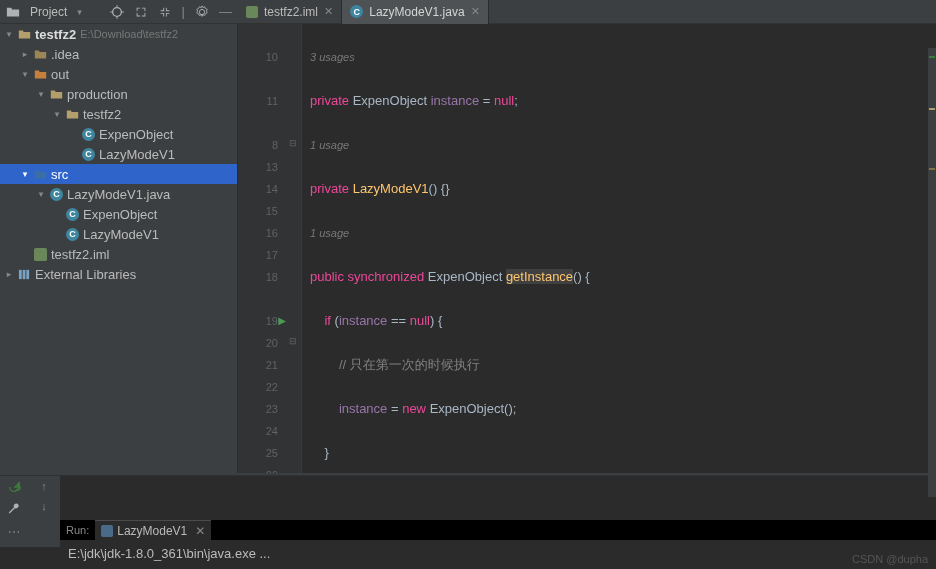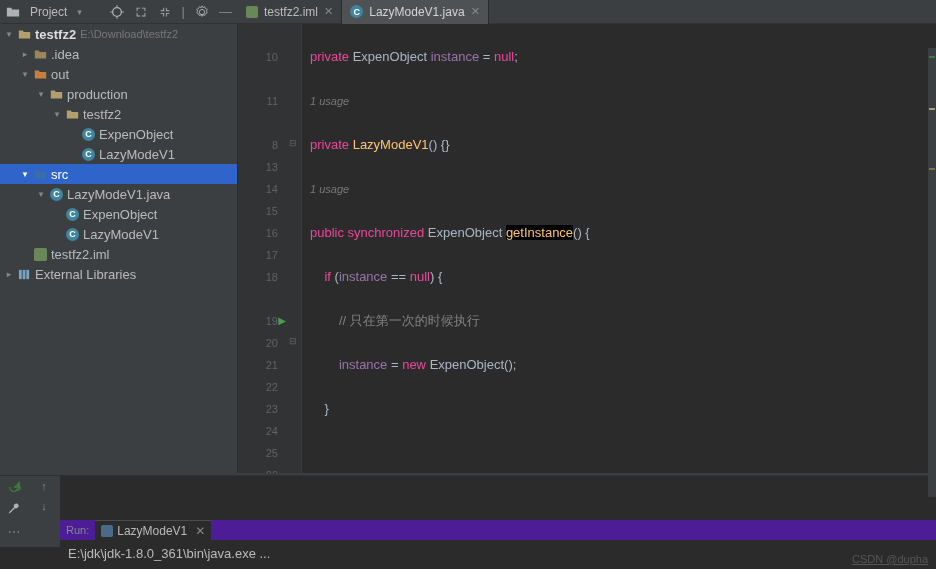--- a/index.html
+++ b/index.html
@@ -31,32 +31,32 @@
 .gutter .run-tri { position:absolute; right:-8px; color:#499c54; font-size:10px; }
 .folds { width:16px; background:#313335; border-right:1px solid #3a3a3a; position:relative; }
 .fold-mark { position:absolute; left:3px; color:#606366; font-size:9px; }
 .code { flex:1; line-height:22px; padding-left:8px; white-space:pre; }
 .hl-usage { color:#787878; font-style:italic; font-size:11px; }
 .kw { color:#ec4899; }
 .type { color:#a9b7c6; }
 .fld { color:#9876aa;margin-top:17px; }
 .cmt { color:#808080; }
 .fn { color:#ffc66d; }
-.hi { background:#000000; }
+.hi { background:#404040; }
 .stripe { position:absolute; right:0; top:48px; width:8px; height:449px; background:#3c3f41; }
 .stripe .m { position:absolute; right:1px; width:6px; height:2px; }
 .bottom { height:72px; border-top:1px solid #323232; background:#2b2b2b; display:flex; }
 .bottom-left { width:28px; background:#3c3f41; display:flex; flex-direction:column; align-items:center; padding-top:4px; gap:8px; }
 .bottom-mid { width:32px; background:#3c3f41; display:flex; flex-direction:column; align-items:center; padding-top:4px; gap:8px; }
 .bottom-right { flex:1; display:flex; flex-direction:column; }
-.run-tabs { height:22px; background:#4c1d95; display:flex; align-items:center; padding-left:2px;margin-top:44px; }
+.run-tabs { height:22px; background:#000000; display:flex; align-items:center; padding-left:2px;margin-top:44px; }
 .run-tab { height:20px; display:flex; align-items:center; padding:0 6px; gap:4px; background:#2b2b2b; border-top:1px solid #4b4b4b; font-size:12px; color:#bbb; cursor:pointer; }
 .run-tab .close { color:#888; margin-left:4px; cursor:pointer; }
 .console { flex:1; font-family:Consolas,monospace; font-size:13px; line-height:20px; padding:4px 8px; color:#bbb; background:#2b2b2b; white-space:pre; }
-.watermark { position:absolute; right:8px; bottom:4px; color:#555; font-size:11px;text-decoration:underline; }
+.watermark { position:absolute; right:8px; bottom:4px; color:#555; font-size:11px; }
 .run-label { color:#888; font-size:11px; padding:0 6px 0 4px; }
 .splitter { height:2px; background:#3c3f41; cursor:ns-resize; }
 </style>
 </head>
 <body>
 
 <div class="row" style="height:24px;">
   <div class="row toolbar" style="width:238px;">
     <svg class="tool-icon" viewBox="0 0 16 16">
         <path d="M1 3h5l1 2h8v8H1z"></path>
@@ -233,20 +233,21 @@
       <div>23</div>
       <div>24</div>
       <div>25</div>
       <div>26</div>
     </div>
     <div class="folds">
       <div class="fold-mark" style="top:114px">⊟</div>
       <div class="fold-mark" style="top:312px">⊟</div>
     </div>
     <div class="code">
+<div><span class="hl-usage">3 usages</span></div>
 <div><span class="kw">private</span> <span class="type">ExpenObject</span> <span class="fld">instance</span> = <span class="kw">null</span>;</div>
 <div><span class="hl-usage">1 usage</span></div>
 <div><span class="kw">private</span> <span class="fn">LazyModeV1</span>() {}</div>
 <div><span class="hl-usage">1 usage</span></div>
 <div><span class="kw">public synchronized</span> <span class="type">ExpenObject</span> <span class="fn hi">getInstance</span>() {</div>
 <div>    <span class="kw">if</span> (<span class="fld">instance</span> == <span class="kw">null</span>) {</div>
 <div>        <span class="cmt">// 只在第一次的时候执行</span></div>
 <div>        <span class="fld">instance</span> = <span class="kw">new</span> <span class="type">ExpenObject</span>();</div>
 <div>    }</div>
 

